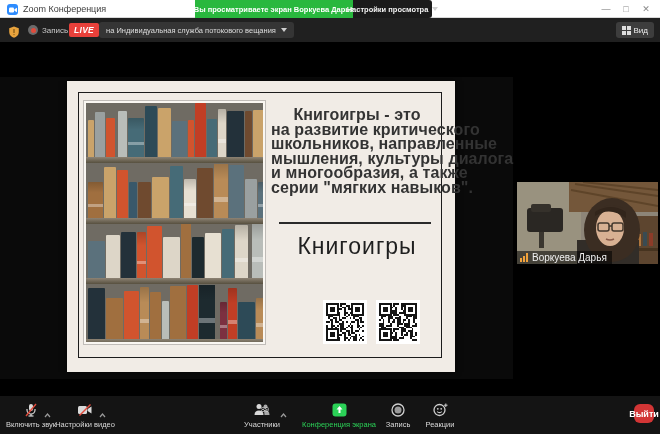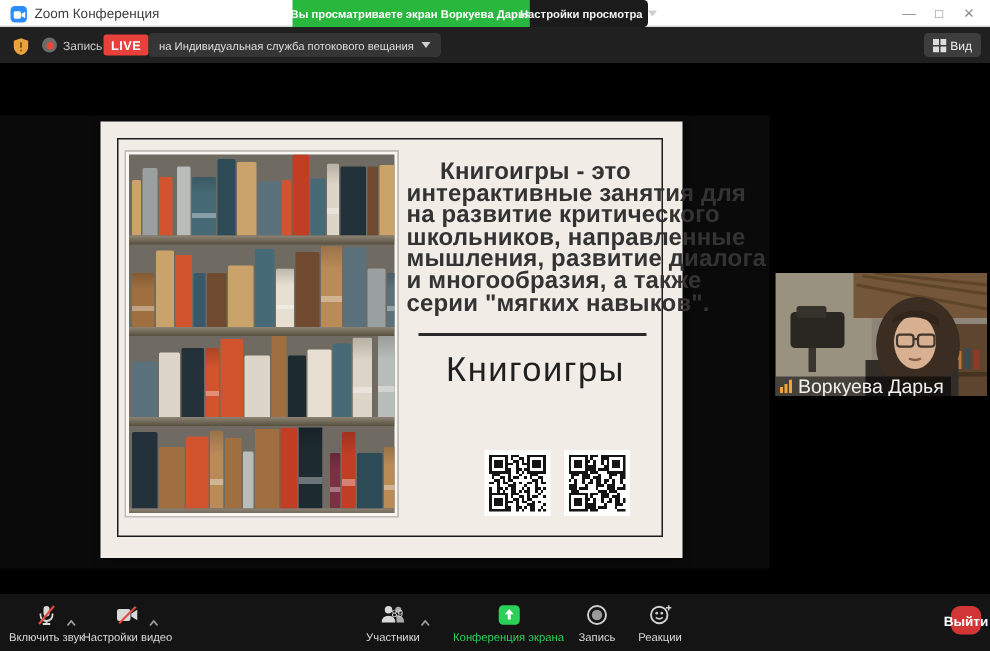--- a/index.html
+++ b/index.html
@@ -23,21 +23,21 @@
   .win-controls span{width:20px;text-align:center;font-size:9px;color:#8a8a8a;cursor:pointer;}
 
   
   .infobar{position:absolute;top:18px;left:0;width:660px;height:24px;background:#202020;}
   .shield{position:absolute;left:8px;top:6px;}
   .rec-ind{position:absolute;left:28px;top:7px;width:10px;height:10px;border-radius:50%;
            background:#6b6b6b;display:flex;align-items:center;justify-content:center;}
   .rec-ind i{display:block;width:5px;height:5px;border-radius:50%;background:#e04b3c;}
   .rec-label{position:absolute;left:42px;top:8px;font-size:8px;color:#c9c9c9;}
   .live{position:absolute;left:69px;top:5px;height:14px;padding:0 5px;background:#e8403a;border-radius:2px;
-        display:flex;align-items:center;font-size:8.5px;font-weight:bold;color:#fff;letter-spacing:.3px;}
+        display:flex;align-items:center;font-size:8.5px;font-weight:bold;color:#fff;letter-spacing:.3px;font-style:italic;}
   .stream-pill{position:absolute;left:99px;top:4px;height:16px;background:#353535;border-radius:3px;
         display:flex;align-items:center;gap:5px;padding:0 7px;cursor:pointer;}
   .stream-pill span{font-size:7.5px;color:#dedede;white-space:nowrap;}
   .view-btn{position:absolute;right:6px;top:4px;height:16px;background:#3d3d3d;border-radius:3px;
         display:flex;align-items:center;gap:3px;padding:0 6px;cursor:pointer;}
   .view-btn span{font-size:8px;color:#ededed;}
 
   
   .stage{position:absolute;top:42px;left:0;width:660px;height:354px;background:#000;}
   .screenshare{position:absolute;left:0;top:35px;width:513px;height:302px;background:#0a0a0a;}
@@ -58,21 +58,21 @@
   .slide-hr{position:absolute;left:212px;top:141px;width:152px;height:2px;background:#2a2a2a;}
   .slide-title{position:absolute;left:204px;top:152px;width:172px;text-align:center;
                font-size:23px;color:#1f1f1f;letter-spacing:1px;}
   .qr{position:absolute;width:44px;height:44px;background:#fff;padding:3px;box-sizing:border-box;}
   .qr1{left:256px;top:219px;} .qr2{left:309px;top:219px;}
 
   
   .thumb{position:absolute;left:517px;top:140px;width:141px;height:82px;background:#555;overflow:hidden;}
   .name-tag{position:absolute;left:0;bottom:0;height:13px;background:rgba(0,0,0,.55);
             display:flex;align-items:center;gap:3px;padding:0 5px 0 3px;}
-  .name-tag span{font-size:13px;color:#f0f0f0;white-space:nowrap;}
+  .name-tag span{font-size:10px;color:#f0f0f0;white-space:nowrap;}
 
   
   .toolbar{position:absolute;left:0;bottom:0;width:660px;height:38px;background:#141414;}
   .tb-btn{position:absolute;top:0;height:38px;display:flex;flex-direction:column;align-items:center;
           justify-content:flex-start;padding-top:6px;box-sizing:border-box;cursor:pointer;}
   .tb-icon{height:15px;display:flex;align-items:center;justify-content:center;position:relative;}
   .tb-label{font-size:7.5px;color:#d9d9d9;margin-top:3px;white-space:nowrap;}
   .tb-label.green{color:#2bd157;}
   .chev{position:absolute;top:11px;}
   .count{position:absolute;font-size:7px;color:#d9d9d9;top:4px;left:19px;}
@@ -211,24 +211,23 @@
               <div class="book" style="width: 7px; height: 37px; background: linear-gradient(rgba(0, 0, 0, 0.18), rgba(0, 0, 0, 0) 30%), linear-gradient(transparent 62%, rgba(255, 255, 255, 0.35) 62%, rgba(255, 255, 255, 0.35) 70%, transparent 70%) rgb(124, 48, 64);"></div>
               <div class="book" style="width: 9px; height: 51px; background: linear-gradient(rgba(0, 0, 0, 0.18), rgba(0, 0, 0, 0) 30%), linear-gradient(transparent 62%, rgba(255, 255, 255, 0.35) 62%, rgba(255, 255, 255, 0.35) 70%, transparent 70%) rgb(193, 62, 37);"></div>
               <div class="book" style="width: 17px; height: 37px; background: rgb(45, 74, 87);"></div>
               <div class="book" style="width: 14px; height: 41px; background: linear-gradient(rgba(0, 0, 0, 0.18), rgba(0, 0, 0, 0) 30%), linear-gradient(transparent 62%, rgba(255, 255, 255, 0.35) 62%, rgba(255, 255, 255, 0.35) 70%, transparent 70%) rgb(185, 139, 87);"></div>
             </div>
             <div class="shelf-board"></div>
           </div>
         </div>
       <div class="slide-para">
         <div>Книгоигры - это</div>
-        <div>интерактивные занятия для</div>
         <div>на развитие критического</div>
         <div>школьников, направленные</div>
-        <div>мышления, развитие диалога</div>
+        <div>мышления, культуры диалога</div>
         <div>и многообразия, а также</div>
         <div>серии "мягких навыков".</div>
       </div>
       <div class="slide-hr"></div>
       <div class="slide-title">Книгоигры</div>
       <div class="qr qr1"><svg viewBox="0 0 21 21" width="100%" height="100%" shape-rendering="crispEdges" fill="#141414">
             <rect x="0" y="0" width="1" height="1"></rect>
             <rect x="1" y="0" width="1" height="1"></rect>
             <rect x="2" y="0" width="1" height="1"></rect>
             <rect x="3" y="0" width="1" height="1"></rect>

